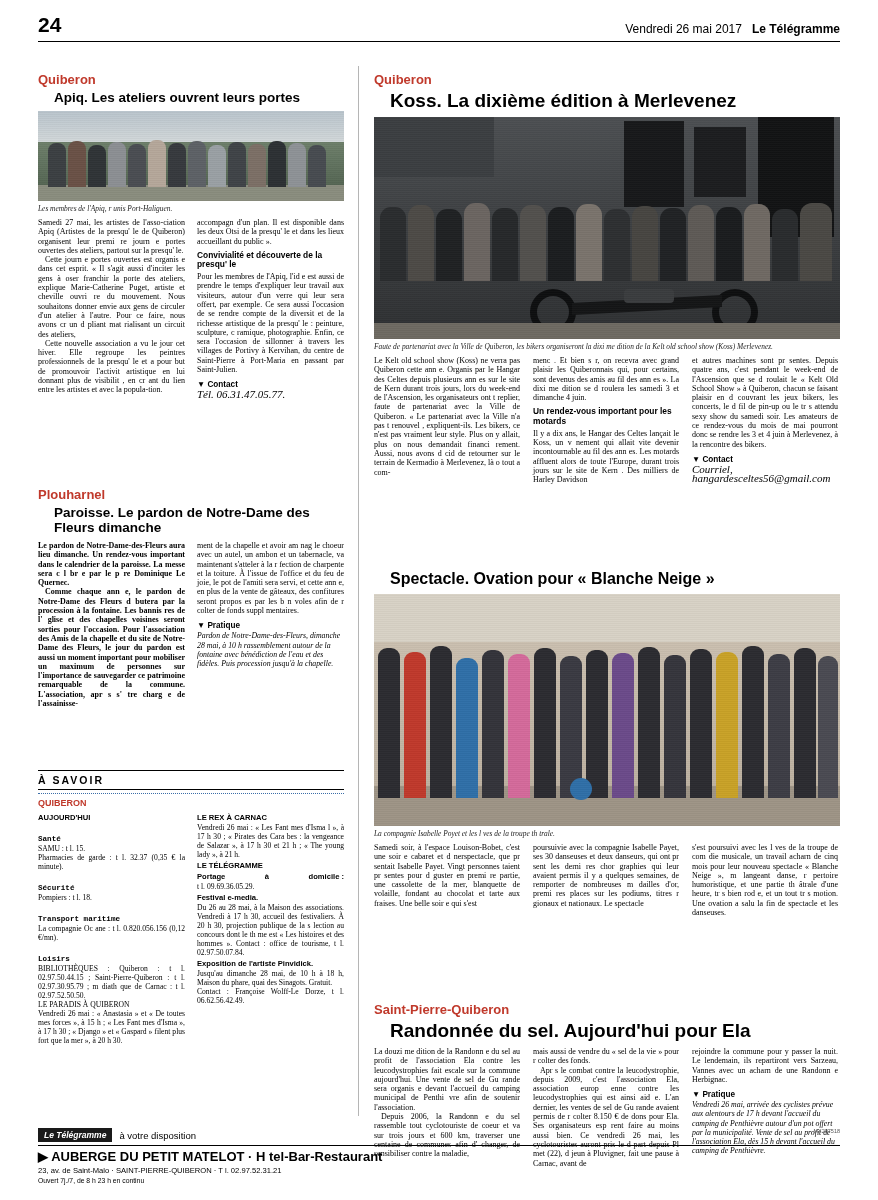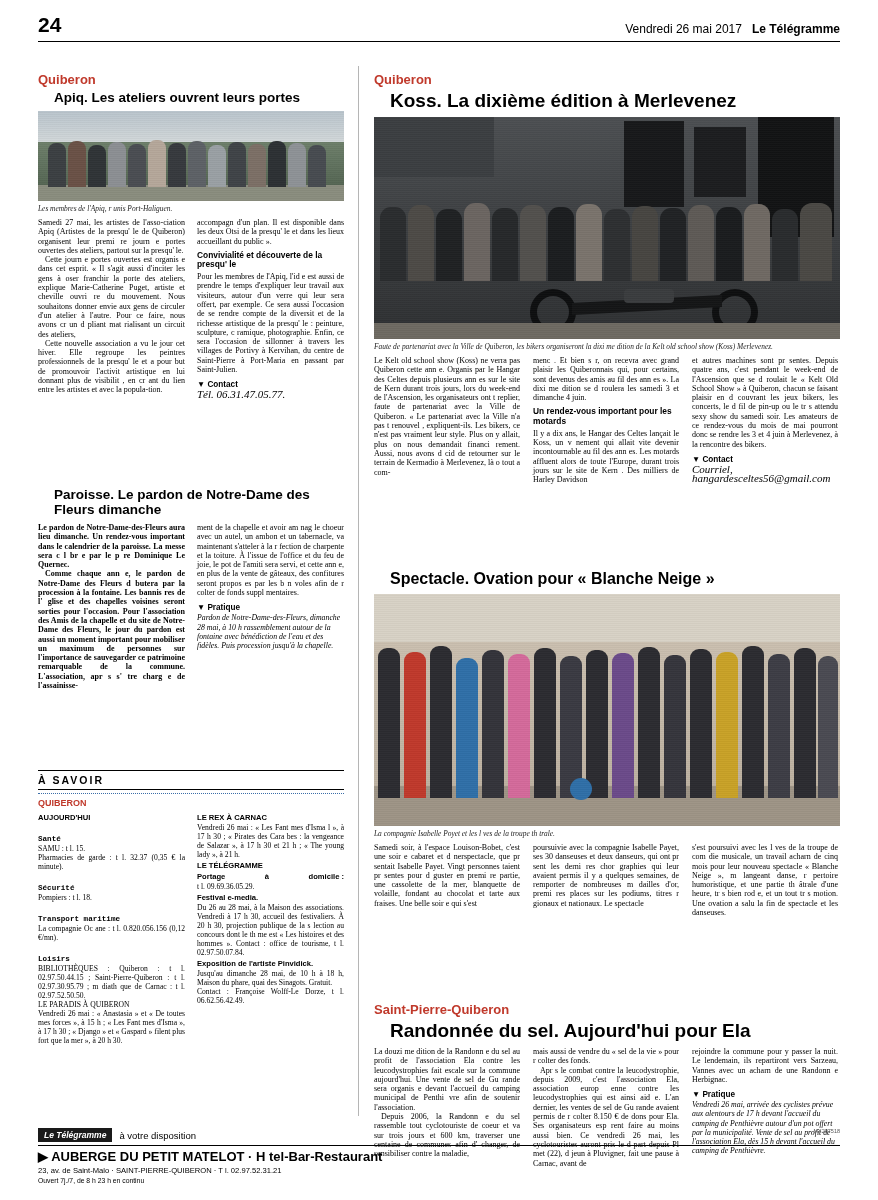--- a/index.html
+++ b/index.html
@@ -155,20 +155,21 @@
         <div class="body">
             <p class="first">Pour les membres de l'Apiq, l'id e est aussi de prendre le temps d'expliquer leur travail aux visiteurs, autour d'un verre qui leur sera offert, par exemple. Ce sera aussi l'occasion de se rendre compte de la diversit  et de la richesse artistique de la presqu' le : peinture, sculpture, c ramique, photographie. Enfin, ce sera l'occasion de sillonner à travers les villages de Portivy à Kervihan, du centre de Saint-Pierre à Port-Maria en passant par Saint-Julien.</p>
           </div>
         <div class="contact-head">▼ Contact</div>
         <div class="contact-line ital">Tél. 06.31.47.05.77.</div>
       </div>
     </div>
   </div>
 
   <div class="col" style="left:38px; top:487px; width:306px;">
+    <div class="kicker">Plouharnel</div>
     <div class="headline">Paroisse. Le pardon de Notre-Dame des Fleurs dimanche</div>
     <div style="display:flex; gap:12px;">
       <div class="body" style="width:147px;font-weight:bold;">
         <p class="first">Le pardon de Notre-Dame-des-Fleurs aura lieu dimanche. Un rendez-vous important dans le calendrier de la paroisse. La messe sera c l br e par le p re Dominique Le Quernec.</p>
         <p>Comme chaque ann e, le pardon de Notre-Dame des Fleurs d butera par la procession à la fontaine. Les bannis res de l' glise et des chapelles voisines seront sorties pour l'occasion. Pour l'association des Amis de la chapelle et du site de Notre-Dame des Fleurs, le jour du pardon est aussi un moment important pour mobiliser un maximum de personnes sur l'importance de sauvegarder ce patrimoine remarquable de la commune. L'association, apr s s' tre charg e de l'assainisse-</p>
       </div>
       <div style="width:147px;">
         <div class="body">
             <p class="first">ment de la chapelle et avoir am nag  le choeur avec un autel, un ambon et un tabernacle, va maintenant s'atteler à la r fection de charpente et la toiture. À l'issue de l'office et du feu de joie, le pot de l'amiti  sera servi, et cette ann e, en plus de la vente de gâteaux, des confitures seront propos es par les b n voles afin de r colter de fonds suppl mentaires.</p>
           </div>

